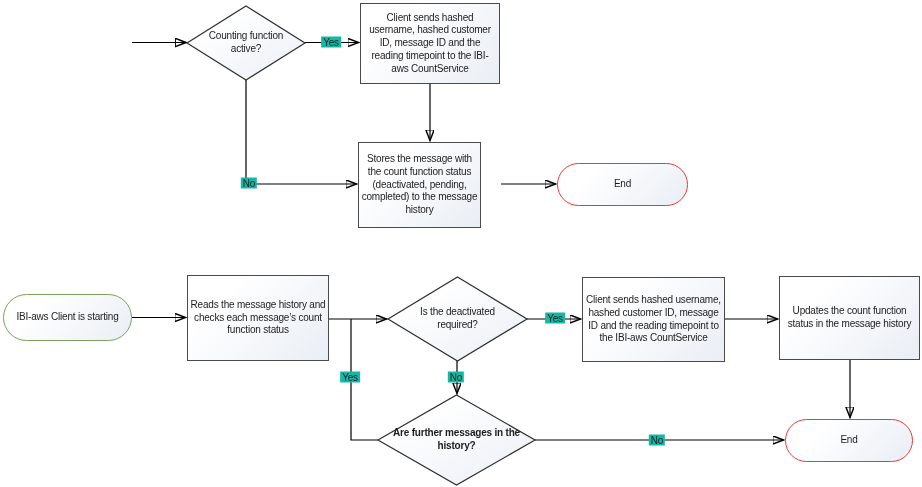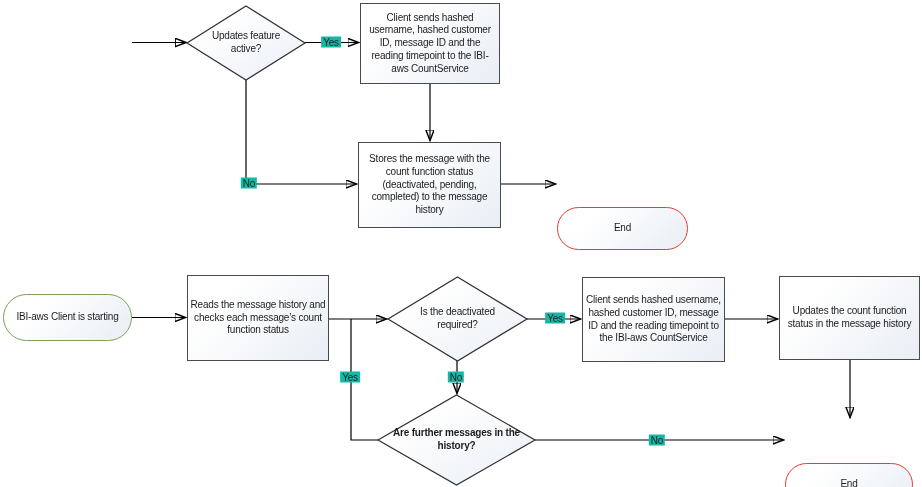--- a/index.html
+++ b/index.html
@@ -13,21 +13,21 @@
 
   .shape {
     position:absolute; box-sizing:border-box;
     display:flex; align-items:center; justify-content:center;
     text-align:center; font-size:10px; line-height:1.28; letter-spacing:-0.2px;
     background:linear-gradient(135deg,#ffffff 25%,#e9eef5 100%);
   }
   .process  { border:1.5px solid var(--process-border,#4a4a4a); padding:2px 2px; }
   .terminator { border-radius:24px; padding:2px 8px; }
   .terminator.start { border:1.5px solid var(--start-border,#7ba15a); }
-  .terminator.end   { border:1.5px solid var(--end-border,#e53d32);margin-top:44px; }
+  .terminator.end   { border:1.5px solid var(--end-border,#e53d32); }
 
   .diamond { position:absolute; }
   .diamond svg { position:absolute; left:0; top:0; overflow:visible; display:block; }
   .diamond polygon { fill:url(#shapeGrad); stroke:var(--decision-border,#2f2f2f); stroke-width:1.2; }
   .diamond .dtext {
     position:absolute; left:0; top:0; right:0; bottom:0;
     display:flex; align-items:center; justify-content:center;
     text-align:center; font-size:10px; line-height:1.28; letter-spacing:-0.2px;
   }
   .edge-label {
@@ -65,26 +65,26 @@
     <path d="M457,361 V393.5" marker-end="url(#arrow)"></path>
     <path d="M378,440 H351 V319"></path>
     <path d="M535,440 H783.5" marker-end="url(#arrow)"></path>
   </svg>
 
 
   <div class="diamond" style="left:187px; top:6px; width:118px; height:74px;">
     <svg width="118" height="74" viewBox="0 0 118 74">
         <polygon points="59,0 118,37 59,74 0,37"></polygon>
       </svg>
-    <div class="dtext" style="padding:0 14px;">Updates feature active?</div>
+    <div class="dtext" style="padding:0 14px;">Counting function active?</div>
   </div>
 
   <div class="shape process" style="left:360px; top:3px; width:140px; height:81px;">Client sends hashed username, hashed customer ID, message ID and the reading timepoint to the IBI-aws CountService</div>
 
-  <div class="shape process" style="left:358px; top:142px; width:143px; height:86px;">Stores the message with the count function status (deactivated, pending, completed) to the message history</div>
+  <div class="shape process" style="left:358px; top:142px; width:123px; height:86px;">Stores the message with the count function status (deactivated, pending, completed) to the message history</div>
 
   <div class="shape terminator end" style="left:557px; top:163px; width:131px; height:43px;">End</div>
 
   <div class="shape process" style="left:187px; top:275px; width:142px; height:86px;">Reads the message history and checks each message’s count function status</div>
 
   <div class="shape terminator start" style="left:3px; top:294px; width:129px; height:47px;">IBI-aws Client is starting</div>
 
   <div class="diamond" style="left:388px; top:277px; width:139px; height:84px;">
     <svg width="139" height="84" viewBox="0 0 139 84">
         <polygon points="69.5,0 139,42 69.5,84 0,42"></polygon>

